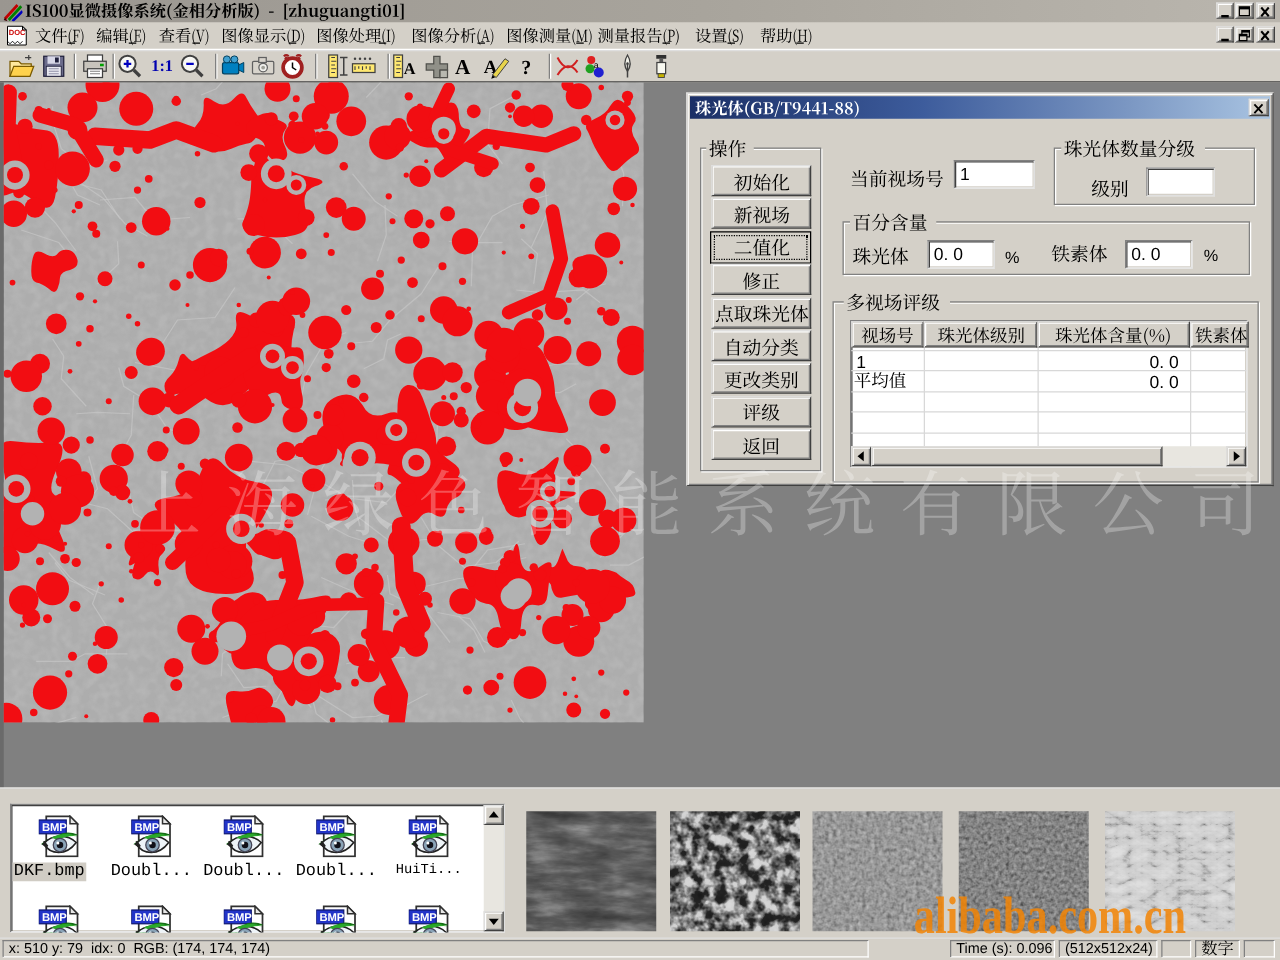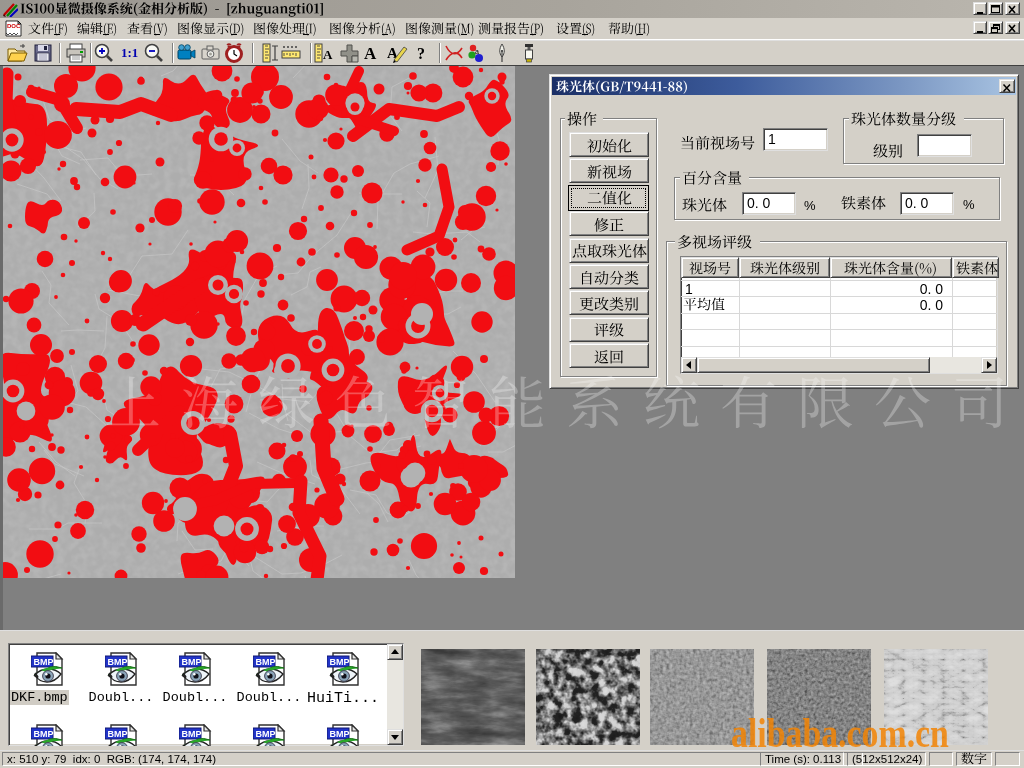--- a/index.html
+++ b/index.html
@@ -835,21 +835,21 @@
 <svg class="abs" style="left:253px;top:652px" width="34" height="34">
     <use href="#bmpic"></use>
   </svg>
 <div class="abs" style="left:232px;top:690px;width:74px;text-align:center;font-family:'Liberation Mono',monospace;font-size:13.5px;color:#000;white-space:nowrap"><span style="padding:0 1px">Doubl...</span></div>
 <svg class="abs" style="left:253px;top:724px;width:34px;height:22px" viewBox="0 0 34 22" preserveAspectRatio="xMinYMin slice">
     <use href="#bmpic"></use>
   </svg>
 <svg class="abs" style="left:327px;top:652px" width="34" height="34">
     <use href="#bmpic"></use>
   </svg>
-<div class="abs" style="left:306px;top:690px;width:74px;text-align:center;font-family:'Liberation Mono',monospace;font-size:15px;color:#000;white-space:nowrap"><span style="padding:0 1px">HuiTi...</span></div>
+<div class="abs" style="left:306px;top:690px;width:74px;text-align:center;font-family:'Liberation Mono',monospace;font-size:11px;color:#000;white-space:nowrap"><span style="padding:0 1px">HuiTi...</span></div>
 <svg class="abs" style="left:327px;top:724px;width:34px;height:22px" viewBox="0 0 34 22" preserveAspectRatio="xMinYMin slice">
     <use href="#bmpic"></use>
   </svg>
 <div class="abs" style="left:387px;top:644px;width:16px;height:101px;background:#e8e6e0"></div>
 <div class="abs raised" style="left:387px;top:644px;width:16px;height:16px"><svg width="14" height="14">
       <path d="M7 4 l4 5 h-8 z" fill="#000"></path>
     </svg></div>
 <div class="abs raised" style="left:387px;top:729px;width:16px;height:16px"><svg width="14" height="14">
       <path d="M7 10 l4 -5 h-8 z" fill="#000"></path>
     </svg></div>
@@ -911,22 +911,22 @@
 <svg class="abs" style="left:650px;top:649px" width="104" height="96">
     <rect width="104" height="96" fill="#888" filter="url(#t3)"></rect>
   </svg>
 <svg class="abs" style="left:767px;top:649px" width="104" height="96">
     <rect width="104" height="96" fill="#888" filter="url(#t4)"></rect>
   </svg>
 <svg class="abs" style="left:884px;top:649px" width="104" height="96">
     <rect width="104" height="96" fill="#888" filter="url(#t5)"></rect>
   </svg>
 <div class="abs" style="left:0;top:750px;width:1024px;height:18px;background:#d4d0c8;border-top:1px solid #dfdfdf"></div>
-<div class="abs" style="left:2px;top:752px;width:861px;height:14px;border:1px solid;border-color:#808080 #fff #fff #808080;font-size:11.5px;color:#000;padding:0 4px;white-space:nowrap;overflow:hidden;line-height:13px">x: 510 y: 79&nbsp; idx: 0&nbsp; RGB: (174, 174, 174)</div>
-<div class="abs" style="left:760px;top:752px;width:84px;height:14px;border:1px solid;border-color:#808080 #fff #fff #808080;font-size:11.5px;color:#000;padding:0 4px;white-space:nowrap;overflow:hidden;line-height:13px">Time (s): 0.113</div>
+<div class="abs" style="left:2px;top:752px;width:693px;height:14px;border:1px solid;border-color:#808080 #fff #fff #808080;font-size:11.5px;color:#000;padding:0 4px;white-space:nowrap;overflow:hidden;line-height:13px">x: 510 y: 79&nbsp; idx: 0&nbsp; RGB: (174, 174, 174)</div>
+<div class="abs" style="left:760px;top:752px;width:84px;height:14px;border:1px solid;border-color:#808080 #fff #fff #808080;font-size:11.5px;color:#000;padding:0 4px;white-space:nowrap;overflow:hidden;line-height:13px">Time (s): 0.096</div>
 <div class="abs" style="left:847px;top:752px;width:79px;height:14px;border:1px solid;border-color:#808080 #fff #fff #808080;font-size:11.5px;color:#000;padding:0 4px;white-space:nowrap;overflow:hidden;line-height:13px">(512x512x24)</div>
 <div class="abs" style="left:929px;top:752px;width:24px;height:14px;border:1px solid;border-color:#808080 #fff #fff #808080;font-size:11.5px;color:#000;padding:0 4px;white-space:nowrap;overflow:hidden;line-height:13px"></div>
 <div class="abs" style="left:956px;top:752px;width:36px;height:14px;border:1px solid;border-color:#808080 #fff #fff #808080;font-size:11.5px;color:#000;padding:0 4px;white-space:nowrap;overflow:hidden;line-height:13px"></div>
 <svg style="position:absolute;left:961.0px;top:748.7px;overflow:visible" width="30" height="19">
     <path transform="translate(0,14.3)" d="M6.6 -10 5.4 -10.5C5.2 -9.8 4.9 -9 4.6 -8.5L4.8 -8.4C5.2 -8.8 5.7 -9.3 6.1 -9.8C6.4 -9.8 6.5 -9.9 6.6 -10ZM1.3 -10.4 1.1 -10.3C1.5 -9.9 1.9 -9.1 2 -8.6C2.7 -8 3.5 -9.5 1.3 -10.4ZM3.8 -4.5C4.1 -4.5 4.3 -4.6 4.3 -4.7L3.1 -5.1C3 -4.8 2.7 -4.4 2.5 -3.8H0.5L0.7 -3.4H2.3C1.9 -2.8 1.6 -2.2 1.3 -1.8C2.1 -1.7 3 -1.4 3.8 -0.9C3.1 -0.2 2 0.4 0.7 0.8L0.8 1C2.4 0.7 3.5 0.1 4.4 -0.7C4.8 -0.4 5.2 -0.1 5.4 0.1C6.1 0.4 6.4 -0.5 5 -1.2C5.5 -1.8 5.9 -2.5 6.2 -3.4C6.4 -3.4 6.6 -3.4 6.7 -3.5L5.8 -4.3L5.3 -3.8H3.4ZM5.3 -3.4C5.1 -2.7 4.8 -2.1 4.3 -1.5C3.8 -1.7 3.1 -1.9 2.2 -1.9C2.5 -2.4 2.9 -2.9 3.2 -3.4ZM9.5 -10.6 8.1 -10.9C7.8 -8.6 7.2 -6.2 6.4 -4.6L6.6 -4.5C7 -5 7.4 -5.6 7.7 -6.3C8 -4.9 8.3 -3.5 8.9 -2.3C8.1 -1.1 7 -0.1 5.4 0.8L5.5 1C7.2 0.3 8.4 -0.6 9.3 -1.6C9.9 -0.6 10.7 0.3 11.8 1C11.9 0.6 12.2 0.4 12.6 0.4L12.6 0.3C11.4 -0.4 10.5 -1.2 9.8 -2.2C10.7 -3.7 11.2 -5.5 11.4 -7.6H12.3C12.5 -7.6 12.6 -7.6 12.7 -7.8C12.2 -8.2 11.6 -8.7 11.6 -8.7L10.9 -8H8.4C8.6 -8.7 8.9 -9.5 9 -10.3C9.3 -10.3 9.5 -10.4 9.5 -10.6ZM8.2 -7.6H10.5C10.3 -5.8 10 -4.3 9.3 -3C8.7 -4.1 8.2 -5.4 7.9 -6.8ZM6.2 -8.9 5.6 -8.2H4.1V-10.4C4.4 -10.5 4.6 -10.6 4.6 -10.8L3.3 -10.9V-8.2L0.6 -8.2L0.7 -7.8H2.9C2.4 -6.8 1.5 -5.8 0.5 -5.1L0.6 -4.8C1.7 -5.4 2.6 -6.1 3.3 -6.9V-5.1H3.5C3.8 -5.1 4.1 -5.3 4.1 -5.4V-7.3C4.7 -6.8 5.4 -6.1 5.7 -5.5C6.6 -5 7 -6.7 4.1 -7.6V-7.8H6.8C7 -7.8 7.2 -7.9 7.2 -8C6.8 -8.4 6.2 -8.9 6.2 -8.9Z M18.7 -10.9 18.6 -10.8C19 -10.4 19.5 -9.7 19.6 -9.1C20.4 -8.4 21.3 -10.3 18.7 -10.9ZM15.2 -9.5 15 -9.5C15 -8.7 14.5 -7.9 14 -7.6C13.7 -7.5 13.5 -7.2 13.7 -6.9C13.8 -6.6 14.3 -6.6 14.7 -6.8C15 -7.1 15.4 -7.6 15.4 -8.5H23.9C23.7 -8 23.4 -7.4 23.2 -6.9L23.4 -6.9C23.9 -7.2 24.6 -7.9 25 -8.3C25.2 -8.3 25.4 -8.3 25.5 -8.4L24.4 -9.4L23.9 -8.9H15.3C15.3 -9.1 15.3 -9.3 15.2 -9.5ZM24.2 -4.5 23.6 -3.7H19.9V-4.9C20.2 -4.9 20.3 -5 20.4 -5.2C21.2 -5.6 22.1 -6.1 22.7 -6.5C23 -6.5 23.1 -6.5 23.2 -6.6L22.2 -7.6L21.6 -7H15.8L15.9 -6.6H21.4C21 -6.1 20.5 -5.6 20 -5.3L19.1 -5.3V-3.7H13.6L13.7 -3.3H19.1V-0.3C19.1 -0.1 19 -0 18.7 -0C18.4 -0 16.8 -0.1 16.8 -0.1V0.1C17.5 0.2 17.9 0.2 18.1 0.4C18.3 0.5 18.4 0.8 18.4 1C19.8 0.9 19.9 0.5 19.9 -0.2V-3.3H25.1C25.2 -3.3 25.4 -3.4 25.4 -3.5C24.9 -4 24.2 -4.5 24.2 -4.5Z" fill="#000"></path>
   </svg>
 <div class="abs" style="left:995px;top:752px;width:25px;height:14px;border:1px solid;border-color:#808080 #fff #fff #808080;font-size:11.5px;color:#000;padding:0 4px;white-space:nowrap;overflow:hidden;line-height:13px"></div>
 <div class="abs raised" style="left:549px;top:74px;width:470px;height:315px;box-shadow:inset 1px 1px 0 #fff,inset -1px -1px 0 #808080"></div>
 <div class="abs" style="left:552px;top:77px;width:464px;height:18px;background:linear-gradient(90deg,#1b2f66 0%,#3d5c9c 40%,#7a96c2 75%,#a9c4e2 100%)"></div>
 <svg style="position:absolute;left:556.0px;top:77.2px;overflow:visible" width="136" height="19">

